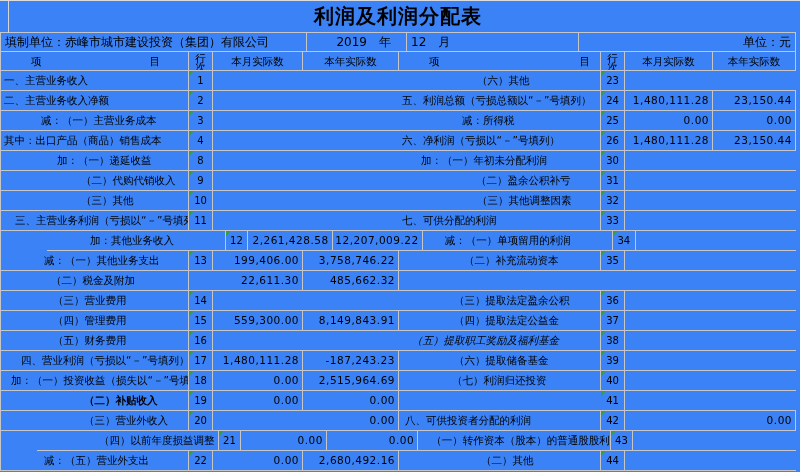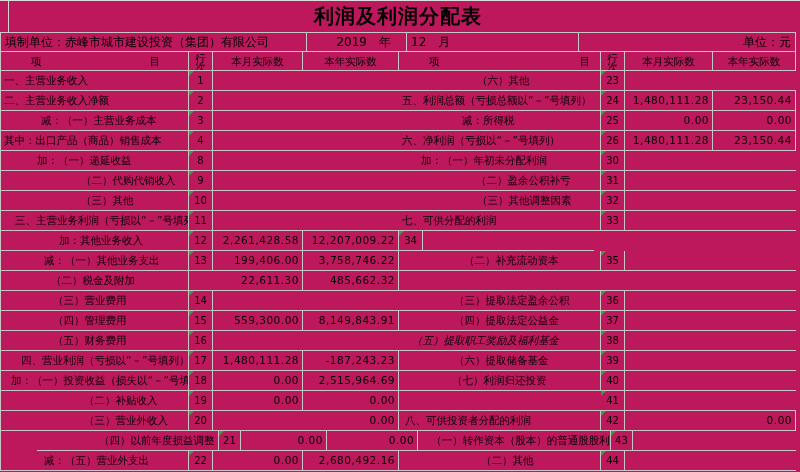--- a/index.html
+++ b/index.html
@@ -1,18 +1,18 @@
 <!DOCTYPE html>
 <html><head>
 <meta charset="utf-8">
 <style>
   :root{ --g:#c6c6c6; }
   html,body{margin:0;padding:0;background:#fff;}
   .sheet{
-    position:relative;width:800px;height:472px;background:#be185d;
+    position:relative;width:800px;height:472px;background:#3b82f6;
     font-family:"DejaVu Sans","Liberation Sans",sans-serif;color:#000;
     overflow:hidden;border-top:1px solid #dcdcdc;box-sizing:border-box;
   }
   .corner-line{position:absolute;left:8px;top:0;width:1px;height:32px;background:#d4d4d4;}
   .title{
     box-sizing:border-box;width:796px;height:32px;border-bottom:1px solid var(--g);
     text-align:center;font-weight:bold;font-size:20px;line-height:31px;letter-spacing:1px;
   }
   .info{display:flex;width:796px;box-sizing:border-box;border-left:1px solid var(--g);font-size:12px;}
   .icell{box-sizing:border-box;height:19px;line-height:18px;border-right:1px solid var(--g);
@@ -112,21 +112,21 @@
           <div class="cell ca" style="padding-left: 3px;">其中：出口产品（商品）销售成本</div>
           <div class="cell cb lno">4<span class="tri"></span></div>
           <div class="cell cc num"></div>
           <div class="cell cd num"></div>
           <div class="cell ce" style="padding-left: 3px;">六、净利润（亏损以“－”号填列）</div>
           <div class="cell cf lno">26<span class="tri"></span></div>
           <div class="cell cg num">1,480,111.28</div>
           <div class="cell ch num">23,150.44</div>
         </div>
         <div class="row">
-          <div class="cell ca" style="padding-left: 36px;">加：（一）递延收益</div>
+          <div class="cell ca" style="padding-left: 56px;">加：（一）递延收益</div>
           <div class="cell cb lno">8<span class="tri"></span></div>
           <div class="cell cc num"></div>
           <div class="cell cd num"></div>
           <div class="cell ce" style="padding-left: 22px;">加：（一）年初未分配利润</div>
           <div class="cell cf lno">30<span class="tri"></span></div>
           <div class="cell cg num"></div>
           <div class="cell ch num"></div>
         </div>
         <div class="row">
           <div class="cell ca" style="padding-left: 80px;">（二）代购代销收入</div>
@@ -152,24 +152,25 @@
           <div class="cell ca" style="padding-left: 14px;">三、主营业务利润（亏损以“－”号填列）</div>
           <div class="cell cb lno">11<span class="tri"></span></div>
           <div class="cell cc num"></div>
           <div class="cell cd num"></div>
           <div class="cell ce" style="padding-left: 3px;">七、可供分配的利润</div>
           <div class="cell cf lno">33<span class="tri"></span></div>
           <div class="cell cg num"></div>
           <div class="cell ch num"></div>
         </div>
         <div class="row">
-          <div class="cell ca" style="padding-left: 58px;">加：其他业务收入</div>
+          <div class="cell ca" style="padding-left: 43px; margin-left: 46px;">加：其他业务收入</div>
           <div class="cell cb lno">12<span class="tri"></span></div>
           <div class="cell cc num">2,261,428.58</div>
           <div class="cell cd num">12,207,009.22</div>
+          <div class="cell ce" style="padding-left: 22px;">减：（一）单项留用的利润</div>
           <div class="cell cf lno">34<span class="tri"></span></div>
           <div class="cell cg num"></div>
           <div class="cell ch num"></div>
         </div>
         <div class="row">
           <div class="cell ca" style="padding-left: 43px;">减：（一）其他业务支出</div>
           <div class="cell cb lno">13<span class="tri"></span></div>
           <div class="cell cc num">199,406.00</div>
           <div class="cell cd num">3,758,746.22</div>
           <div class="cell ce" style="padding-left: 65px;">（二）补充流动资本</div>
@@ -231,21 +232,21 @@
           <div class="cell ca" style="padding-left: 10px;">加：（一）投资收益（损失以“－”号填列）</div>
           <div class="cell cb lno">18<span class="tri"></span></div>
           <div class="cell cc num">0.00</div>
           <div class="cell cd num">2,515,964.69</div>
           <div class="cell ce" style="padding-left: 53px;">（七）利润归还投资</div>
           <div class="cell cf lno">40<span class="tri"></span></div>
           <div class="cell cg num"></div>
           <div class="cell ch num"></div>
         </div>
         <div class="row">
-          <div class="cell ca" style="padding-left: 83px;">（二）补贴收入</div>
+          <div class="cell ca" style="padding-left: 83px; font-weight: bold;">（二）补贴收入</div>
           <div class="cell cb lno">19<span class="tri"></span></div>
           <div class="cell cc num">0.00</div>
           <div class="cell cd num">0.00</div>
           <div class="cell ce" style="padding-left: 3px;"></div>
           <div class="cell cf lno">41<span class="tri"></span></div>
           <div class="cell cg num"></div>
           <div class="cell ch num"></div>
         </div>
         <div class="row">
           <div class="cell ca" style="padding-left: 83px;">（三）营业外收入</div>

